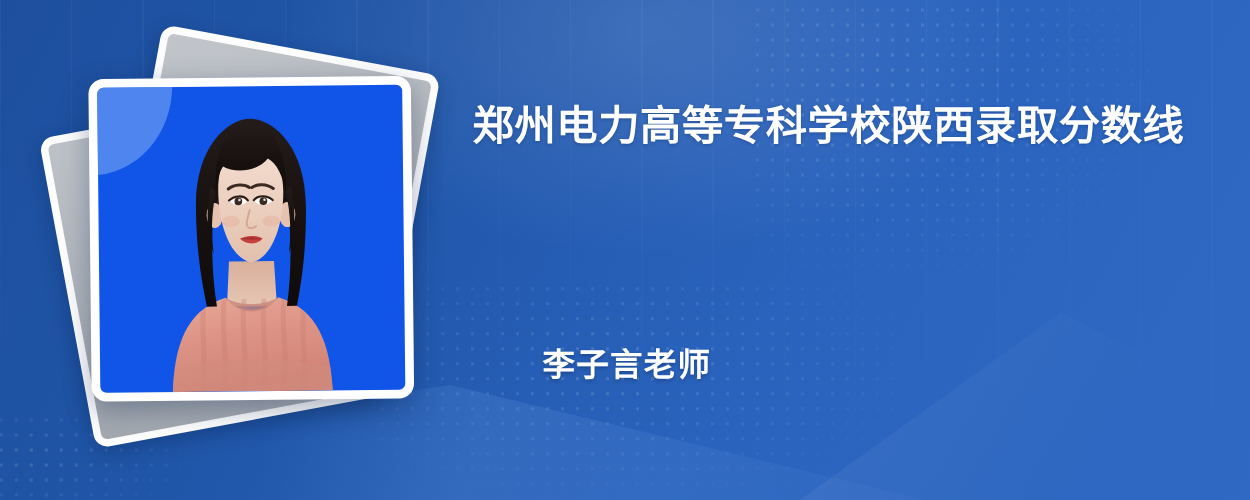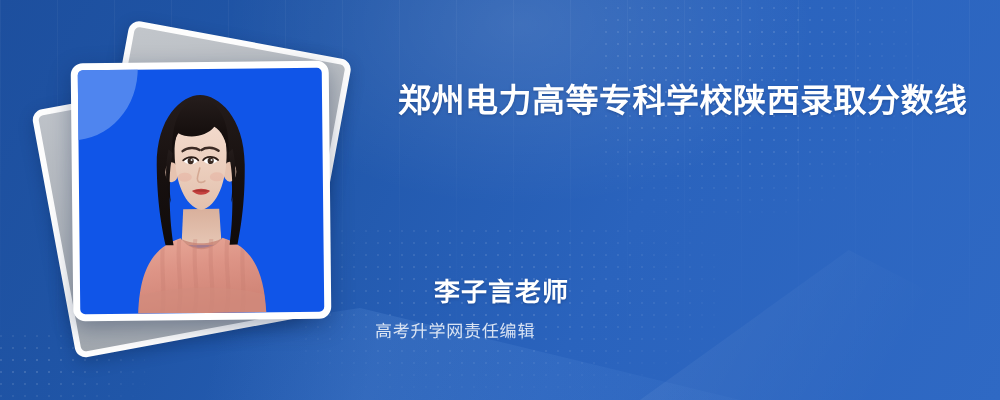--- a/index.html
+++ b/index.html
@@ -95,21 +95,20 @@
     transform:rotate(-6deg);
   }
   .portrait{position:absolute;left:0;top:0;width:100%;height:100%;}
   
   .text-col{position:absolute;left:375px;top:0;width:600px;height:400px;}
   .title{
     position:absolute;left:3px;top:74px;width:580px;
     color:#ffffff;font-size:33px;line-height:53px;font-weight:700;
     letter-spacing:.5px;
     text-shadow:0 1px 3px rgba(0,20,60,.28);
-    margin-left:20px;
   }
   .author{
     position:absolute;left:17px;top:275px;
     color:#ffffff;font-size:26px;font-weight:700;line-height:34px;
     letter-spacing:1px;
     text-shadow:0 1px 3px rgba(0,20,60,.3);
     margin-left:42px;
   }
   .editor{
     position:absolute;left:0px;top:320px;
@@ -221,16 +220,15 @@
           <ellipse cx="106" cy="108" rx="7" ry="4.5" fill="#e6a496" opacity=".35"></ellipse>
           <ellipse cx="138" cy="108" rx="7" ry="4.5" fill="#e6a496" opacity=".35"></ellipse>
         </svg>
       </div>
     </div>
   </div>
 
   <div class="text-col">
     <div class="title">郑州电力高等专科学校陕西录取分数线</div>
     <div class="author">李子言老师</div>
-    <div class="editor">高考升学网责任编辑</div>
   </div>
 
 </div>
 
 </body></html>

